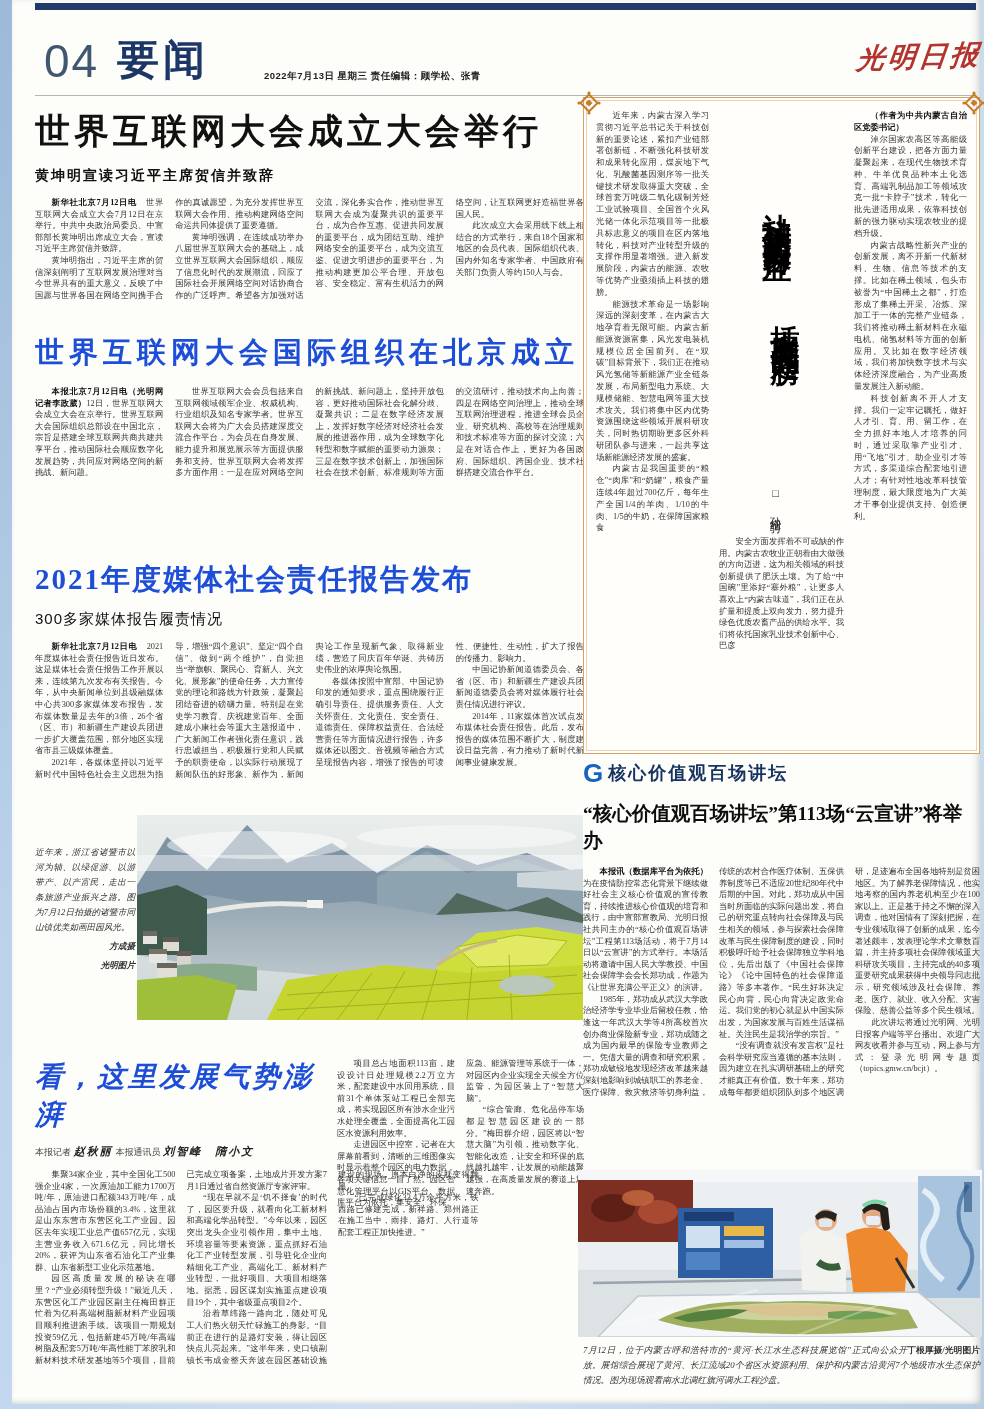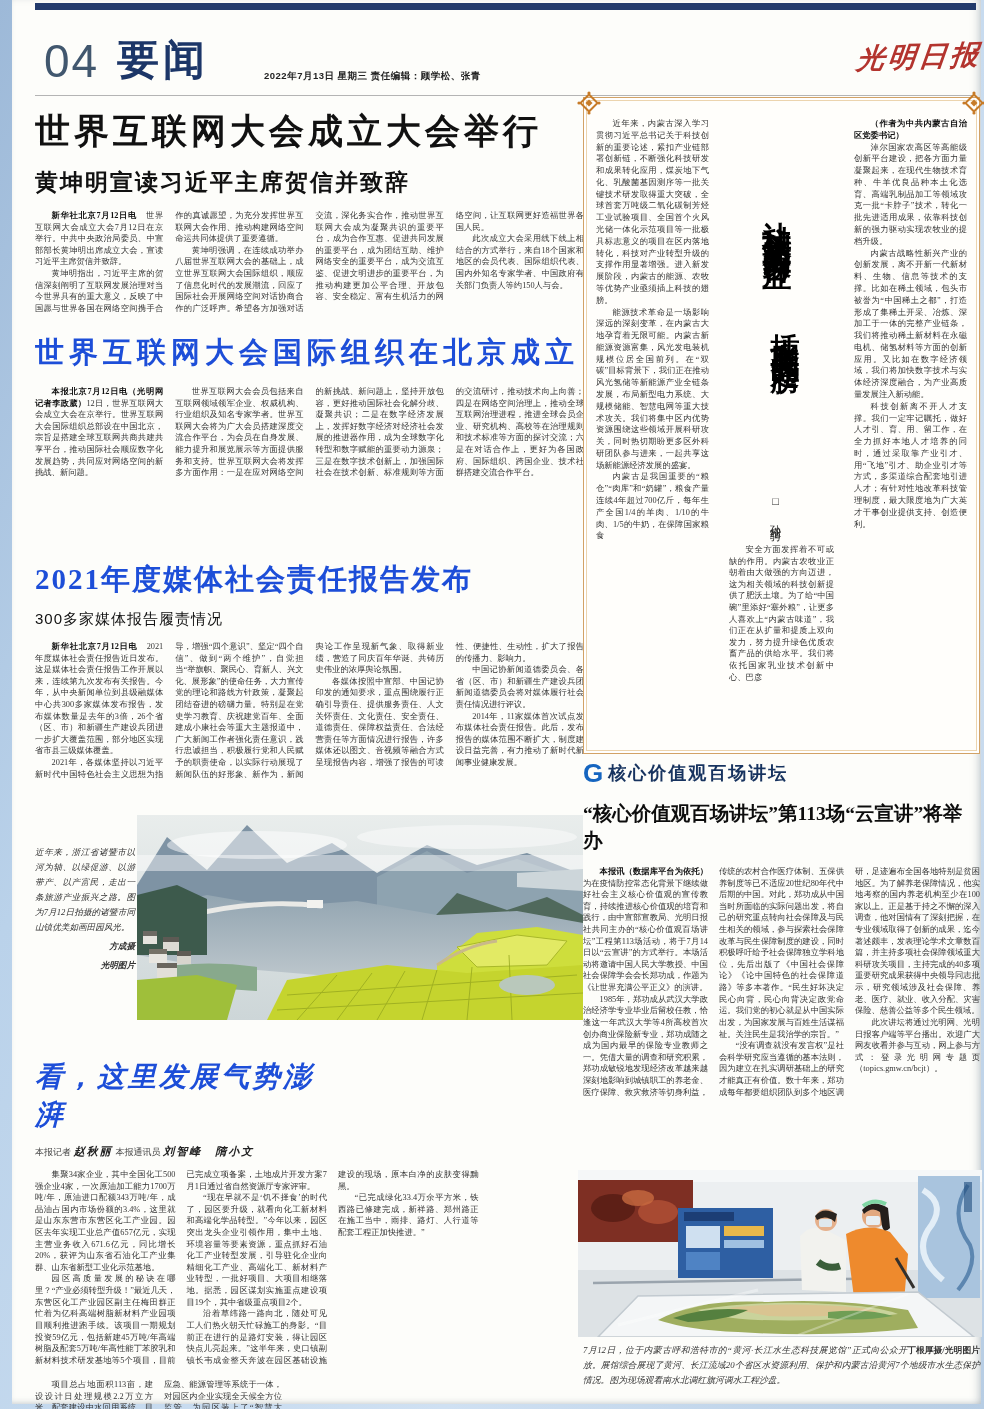--- a/index.html
+++ b/index.html
@@ -31,51 +31,51 @@
   .serif-title{font-family:"Liberation Serif","DejaVu Serif",serif;font-weight:bold;color:#1d4ed8;}
   .body{font-size:8.3px;line-height:1.4;text-align:justify;color:#333;}
   .body p{margin:0;text-indent:2em;}
   .body strong{font-weight:bold;color:#111;}
   .cols4{column-count:4;column-gap:12px;}
   .cols3{column-count:3;column-gap:11px;}
   .cols2{column-count:2;column-gap:11px;}
   
   .artA{left:23px;top:108px;width:549px;}
   .artA .atitle{font-size:35px;letter-spacing:4px;}
-  .artA .stitle{font-size:23px;margin-top:12px;letter-spacing:2px;}
+  .artA .stitle{font-size:14px;margin-top:12px;letter-spacing:2px;}
   .artA .body{margin-top:12px;height:128px;}
   
   .artB{left:23px;top:333px;width:549px;}
   .artB .serif-title{font-size:29px;letter-spacing:5px;}
   .artB .body{margin-top:13px;height:168px;}
   
   .artC{left:23px;top:560px;width:549px;}
   .artC .serif-title{font-size:29px;letter-spacing:2px;font-family:Liberation Serif, serif;}
   .artC .stitle{font-size:15px;margin-top:10px;font-weight:normal;letter-spacing:1px;}
   .artC .body{margin-top:12px;height:152px;}
   
   .zhuji-cap{left:23px;top:845px;width:100px;font-size:8.6px;line-height:1.75;
     font-style:italic;text-align:justify;color:#333;}
   .zhuji-credit{display:block;text-align:right;font-weight:bold;margin-top:4px;}
   .photo1{left:125px;top:815px;width:446px;height:205px;overflow:hidden;background:#cfd6d8;}
   
-  .artD{left:23px;top:1058px;width:549px;height:347px;display:flex;gap:10px;flex-direction:column;}
+  .artD{left:23px;top:1058px;width:549px;height:347px;display:flex;gap:10px;}
   .artD-left{width:292px;}
   .artD-right{width:247px;}
   .artD .serif-title{font-size:28px;letter-spacing:3px;font-style:italic;}
   .artD .stitle{font-family:"Liberation Serif","DejaVu Serif",serif;font-size:15px;margin-top:10px;}
   .byline{margin-top:10px;font-size:11px;color:#222;}
   .byline .role{font-size:9px;color:#444;}
   .byline .name{font-weight:bold;font-style:italic;letter-spacing:2px;}
   .artD-left .body{margin-top:10px;height:200px;}
   .artD-right .body{height:347px;}
   
   .box{left:571px;top:97px;width:395px;height:655px;border:1px solid #d2a266;
     box-shadow:inset 0 0 0 2px #fff, inset 0 0 0 3px #ecd4ae;background:#fffefb;}
-  .box-inner{position:absolute;left:12px;right:12px;top:12px;bottom:10px;display:flex;gap:20px;margin-top:8px;}
+  .box-inner{position:absolute;left:12px;right:12px;top:12px;bottom:10px;display:flex;gap:10px;}
   .bcol{width:113px;font-size:8.3px;line-height:1.42;text-align:justify;color:#333;}
   .bcol p{margin:0;text-indent:2em;}
   .bcol-mid{flex:1;display:flex;flex-direction:column;align-items:center;}
   .vtitle{margin-top:80px;height:340px;display:flex;writing-mode:vertical-lr;
     font-family:"Liberation Serif","DejaVu Serif",serif;font-weight:bold;color:#000;}
   .vt1{font-size:29px;letter-spacing:4px;}
   .vt2{font-size:29px;letter-spacing:5px;padding-top:68px;margin-left:8px;}
   .vauthor{font-size:11px;font-weight:normal;padding-top:150px;margin-left:10px;letter-spacing:3px;color:#222;}
   .note{font-weight:bold;color:#111;}
   .corner{width:26px;height:26px;}

